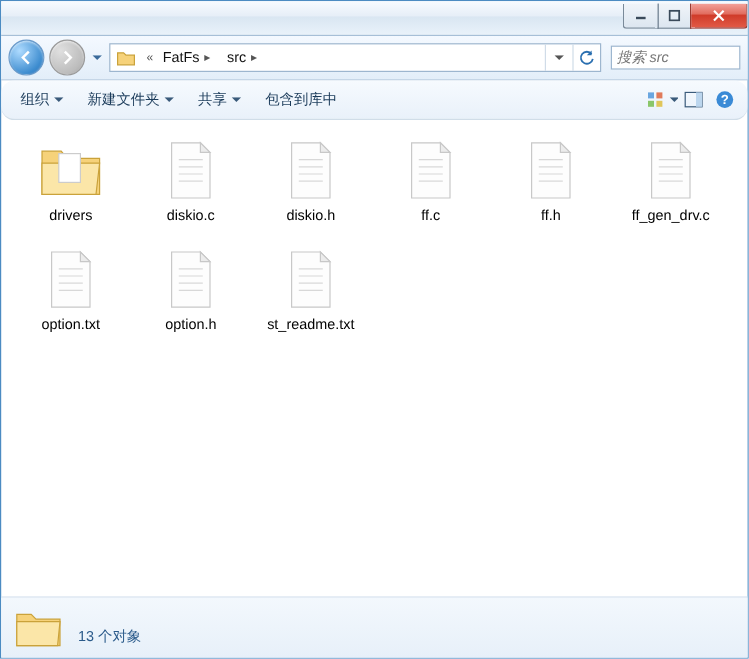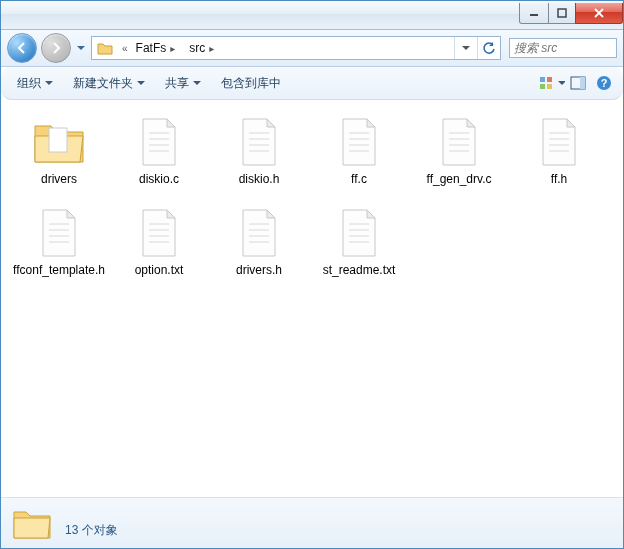--- a/index.html
+++ b/index.html
@@ -221,73 +221,60 @@
           <div class="item-icon">
             <svg class="file-svg" viewBox="0 0 40 50">
               <path d="M4 2 L28 2 L36 10 L36 48 L4 48 Z" fill="#fdfdfd" stroke="#c8c8c8"></path>
               <path d="M28 2 L28 10 L36 10 Z" fill="#ececec" stroke="#c8c8c8"></path>
               <line x1="10" y1="16" x2="30" y2="16" stroke="#d8d8d8"></line>
               <line x1="10" y1="22" x2="30" y2="22" stroke="#d8d8d8"></line>
               <line x1="10" y1="28" x2="30" y2="28" stroke="#d8d8d8"></line>
               <line x1="10" y1="34" x2="30" y2="34" stroke="#d8d8d8"></line>
             </svg>
           </div>
+          <div class="item-label">ff.h</div>
+        </div>
+        <div class="item">
+          <div class="item-icon">
+            <svg class="file-svg" viewBox="0 0 40 50">
+              <path d="M4 2 L28 2 L36 10 L36 48 L4 48 Z" fill="#fdfdfd" stroke="#c8c8c8"></path>
+              <path d="M28 2 L28 10 L36 10 Z" fill="#ececec" stroke="#c8c8c8"></path>
+              <line x1="10" y1="16" x2="30" y2="16" stroke="#d8d8d8"></line>
+              <line x1="10" y1="22" x2="30" y2="22" stroke="#d8d8d8"></line>
+              <line x1="10" y1="28" x2="30" y2="28" stroke="#d8d8d8"></line>
+              <line x1="10" y1="34" x2="30" y2="34" stroke="#d8d8d8"></line>
+            </svg>
+          </div>
           <div class="item-label">ff_gen_drv.c</div>
         </div>
         <div class="item">
           <div class="item-icon">
             <svg class="file-svg" viewBox="0 0 40 50">
               <path d="M4 2 L28 2 L36 10 L36 48 L4 48 Z" fill="#fdfdfd" stroke="#c8c8c8"></path>
               <path d="M28 2 L28 10 L36 10 Z" fill="#ececec" stroke="#c8c8c8"></path>
               <line x1="10" y1="16" x2="30" y2="16" stroke="#d8d8d8"></line>
               <line x1="10" y1="22" x2="30" y2="22" stroke="#d8d8d8"></line>
               <line x1="10" y1="28" x2="30" y2="28" stroke="#d8d8d8"></line>
               <line x1="10" y1="34" x2="30" y2="34" stroke="#d8d8d8"></line>
             </svg>
           </div>
-          <div class="item-label">ff.h</div>
-        </div>
-        <div class="item">
-          <div class="item-icon">
-            <svg class="file-svg" viewBox="0 0 40 50">
-              <path d="M4 2 L28 2 L36 10 L36 48 L4 48 Z" fill="#fdfdfd" stroke="#c8c8c8"></path>
-              <path d="M28 2 L28 10 L36 10 Z" fill="#ececec" stroke="#c8c8c8"></path>
-              <line x1="10" y1="16" x2="30" y2="16" stroke="#d8d8d8"></line>
-              <line x1="10" y1="22" x2="30" y2="22" stroke="#d8d8d8"></line>
-              <line x1="10" y1="28" x2="30" y2="28" stroke="#d8d8d8"></line>
-              <line x1="10" y1="34" x2="30" y2="34" stroke="#d8d8d8"></line>
-            </svg>
-          </div>
-          <div class="item-label">ffconf_template.h</div>
-        </div>
-        <div class="item">
-          <div class="item-icon">
-            <svg class="file-svg" viewBox="0 0 40 50">
-              <path d="M4 2 L28 2 L36 10 L36 48 L4 48 Z" fill="#fdfdfd" stroke="#c8c8c8"></path>
-              <path d="M28 2 L28 10 L36 10 Z" fill="#ececec" stroke="#c8c8c8"></path>
-              <line x1="10" y1="16" x2="30" y2="16" stroke="#d8d8d8"></line>
-              <line x1="10" y1="22" x2="30" y2="22" stroke="#d8d8d8"></line>
-              <line x1="10" y1="28" x2="30" y2="28" stroke="#d8d8d8"></line>
-              <line x1="10" y1="34" x2="30" y2="34" stroke="#d8d8d8"></line>
-            </svg>
-          </div>
           <div class="item-label">option.txt</div>
         </div>
         <div class="item">
           <div class="item-icon">
             <svg class="file-svg" viewBox="0 0 40 50">
               <path d="M4 2 L28 2 L36 10 L36 48 L4 48 Z" fill="#fdfdfd" stroke="#c8c8c8"></path>
               <path d="M28 2 L28 10 L36 10 Z" fill="#ececec" stroke="#c8c8c8"></path>
               <line x1="10" y1="16" x2="30" y2="16" stroke="#d8d8d8"></line>
               <line x1="10" y1="22" x2="30" y2="22" stroke="#d8d8d8"></line>
               <line x1="10" y1="28" x2="30" y2="28" stroke="#d8d8d8"></line>
               <line x1="10" y1="34" x2="30" y2="34" stroke="#d8d8d8"></line>
             </svg>
           </div>
-          <div class="item-label">drivers.h</div>
+          <div class="item-label">option.h</div>
         </div>
         <div class="item">
           <div class="item-icon">
             <svg class="file-svg" viewBox="0 0 40 50">
               <path d="M4 2 L28 2 L36 10 L36 48 L4 48 Z" fill="#fdfdfd" stroke="#c8c8c8"></path>
               <path d="M28 2 L28 10 L36 10 Z" fill="#ececec" stroke="#c8c8c8"></path>
               <line x1="10" y1="16" x2="30" y2="16" stroke="#d8d8d8"></line>
               <line x1="10" y1="22" x2="30" y2="22" stroke="#d8d8d8"></line>
               <line x1="10" y1="28" x2="30" y2="28" stroke="#d8d8d8"></line>
               <line x1="10" y1="34" x2="30" y2="34" stroke="#d8d8d8"></line>

